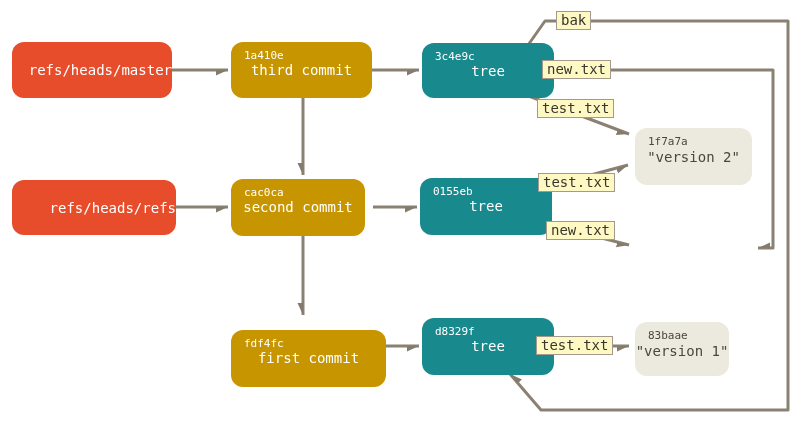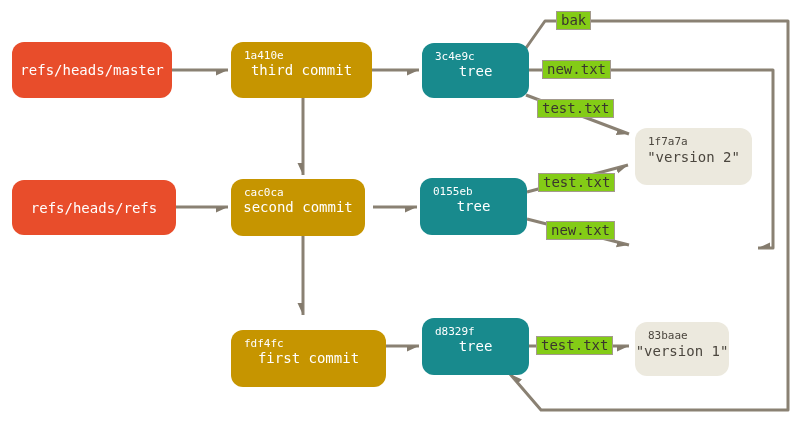--- a/index.html
+++ b/index.html
@@ -3,26 +3,26 @@
 <meta charset="utf-8">
 <style>
   html,body{margin:0;padding:0;background:#fff;}
   .canvas{position:relative;width:800px;height:423px;background:var(--background,#fff);
           font-family:"DejaVu Sans Mono","Liberation Mono",monospace;overflow:hidden;}
   svg.wires{position:absolute;left:0;top:0;z-index:1;}
   svg.wires path{stroke:var(--line,#8A8173);stroke-width:3;fill:none;stroke-linejoin:round;}
   .box{position:absolute;z-index:2;border-radius:12px;color:var(--node_text,#fff);}
   .box .hash{position:absolute;top:7px;left:13px;font-size:11px;font-weight:normal;line-height:13px;}
   .box .main{position:absolute;top:20px;left:0;right:0;text-align:center;font-size:14px;line-height:17px;white-space:nowrap;}
-  .box.ref{display:flex;align-items:center;justify-content:center;font-size:14px;background:var(--ref,#E84D2B);}
+  .box.ref{display:flex;align-items:center;justify-content:flex-end;font-size:14px;background:var(--ref,#E84D2B);}
   .box.commit{background:var(--commit,#C69500);}
-  .box.tree{background:var(--tree,#188A8D);}
+  .box.tree{background:var(--tree,#188A8D);padding-left:25px;}
   .box.blob{background:var(--blob_bg,#ECE9DE);color:var(--blob_text,#4B463E);}
   .box.blob .main{top:21px;}
-  .edge-label{position:absolute;z-index:3;background:#84cc16;border:1px solid var(--label_border,#A39A8D);
+  .edge-label{position:absolute;z-index:3;background:#fef9c3;border:1px solid var(--label_border,#A39A8D);
               color:var(--label_text,#3A352E);font-size:14px;line-height:17px;padding:0 4px;white-space:nowrap;}
 </style>
 </head>
 <body>
 
 <div class="canvas">
 
   <svg class="wires" width="800" height="423" viewBox="0 0 800 423">
     <defs>
       <marker id="arrow" markerUnits="userSpaceOnUse" markerWidth="14" markerHeight="12" refX="12" refY="0" orient="auto">

